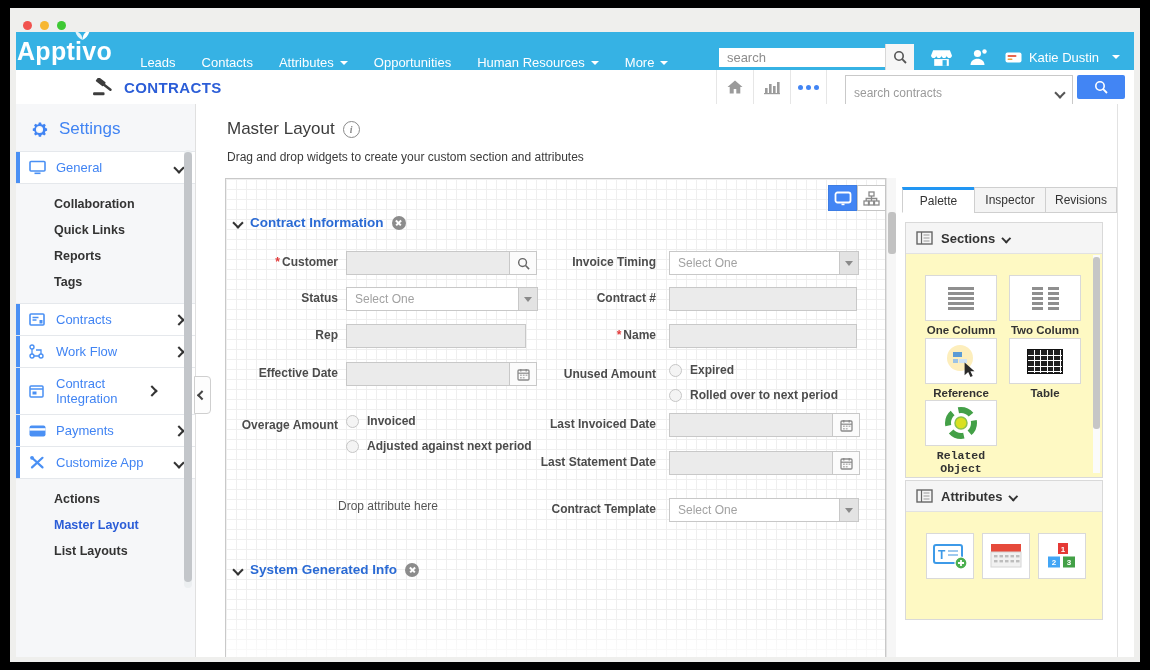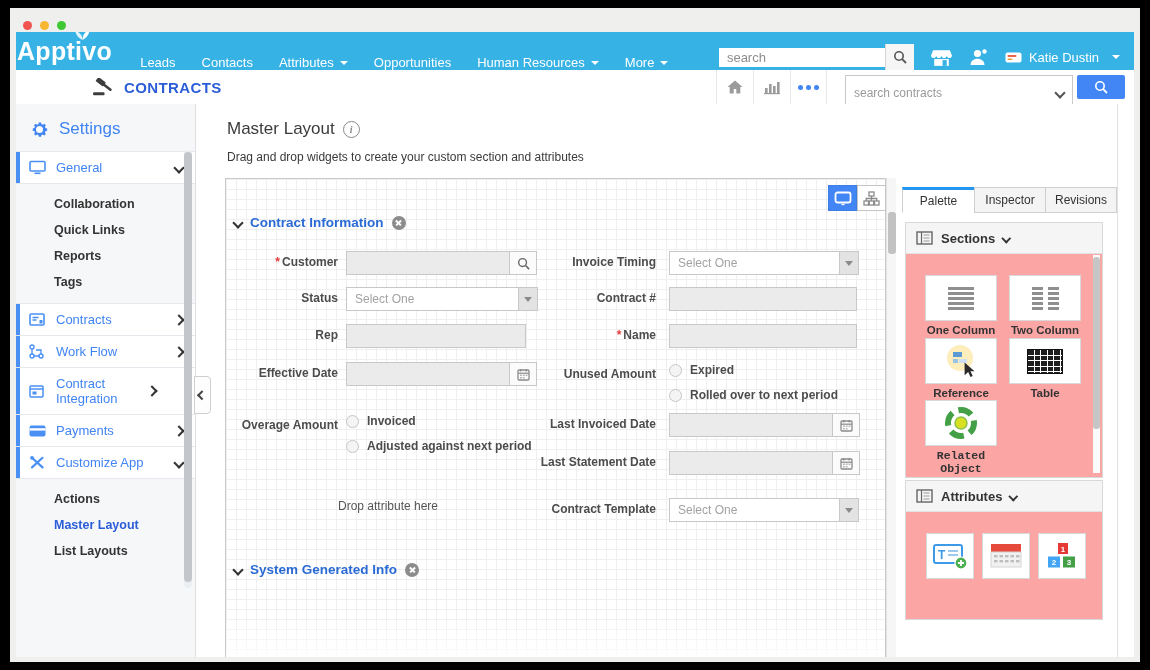--- a/index.html
+++ b/index.html
@@ -100,21 +100,21 @@
   .tri{width:0;height:0;border-left:4px solid transparent;border-right:4px solid transparent;border-top:5px solid #8a8a8a;}
   .w190{width:190px;}.w192{width:192px;}
   .radio-row{display:flex;align-items:center;gap:8px;margin-bottom:11px;}
   .radio{width:13px;height:13px;border-radius:50%;border:1px solid #c6c6c6;background:#f4f4f4;box-sizing:border-box;cursor:pointer;flex:none;}
   .rlabel{font-size:12px;font-weight:bold;color:#4c4c4c;}
   .drop-hint{position:absolute;left:62px;top:320px;width:200px;text-align:center;font-size:12px;color:#555;}
 
   
   .tab{position:absolute;top:83px;height:26px;background:#f4f4f4;border:1px solid #cfcfcf;box-sizing:border-box;display:flex;align-items:center;justify-content:center;font-size:12px;color:#333;cursor:pointer;}
   .tab.active{background:#fff;border-top:3px solid #2196f3;border-bottom:1px solid #fff;}
-  .pgroup{position:absolute;left:709px;width:198px;border:1px solid #d9d9d9;background:#fca5a5;box-sizing:border-box;}
+  .pgroup{position:absolute;left:709px;width:198px;border:1px solid #d9d9d9;background:#fef9c3;box-sizing:border-box;}
   .phdr{height:30px;background:#f5f5f5;border-bottom:1px solid #e2e2e2;display:flex;align-items:center;padding-left:10px;gap:8px;font-size:13px;font-weight:bold;color:#333;cursor:pointer;}
   .tile{position:absolute;width:72px;height:46px;border:1px solid #d9d9d9;background:#fff;display:flex;align-items:center;justify-content:center;cursor:grab;box-sizing:border-box;}
   .atile{position:absolute;width:48px;height:46px;border:1px solid #d9d9d9;background:#fff;display:flex;align-items:center;justify-content:center;cursor:grab;box-sizing:border-box;}
   .tlabel{position:absolute;width:90px;text-align:center;font-size:11.5px;font-weight:bold;color:#333;}
   .pg-scroll{position:absolute;right:2px;top:32px;bottom:4px;width:7px;background:#fbfbfb;}
   .pg-thumb{position:absolute;left:0;top:2px;width:7px;height:172px;background:#c6c6c6;border-radius:3px;}
   .pdivider{position:absolute;left:921px;top:0;bottom:0;width:1px;background:#e2e2e2;}
 
   
   .oc-icon{width:26px;height:23px;background:repeating-linear-gradient(to bottom,#8f8f8f 0 2.6px,#fff 2.6px 5px);}

